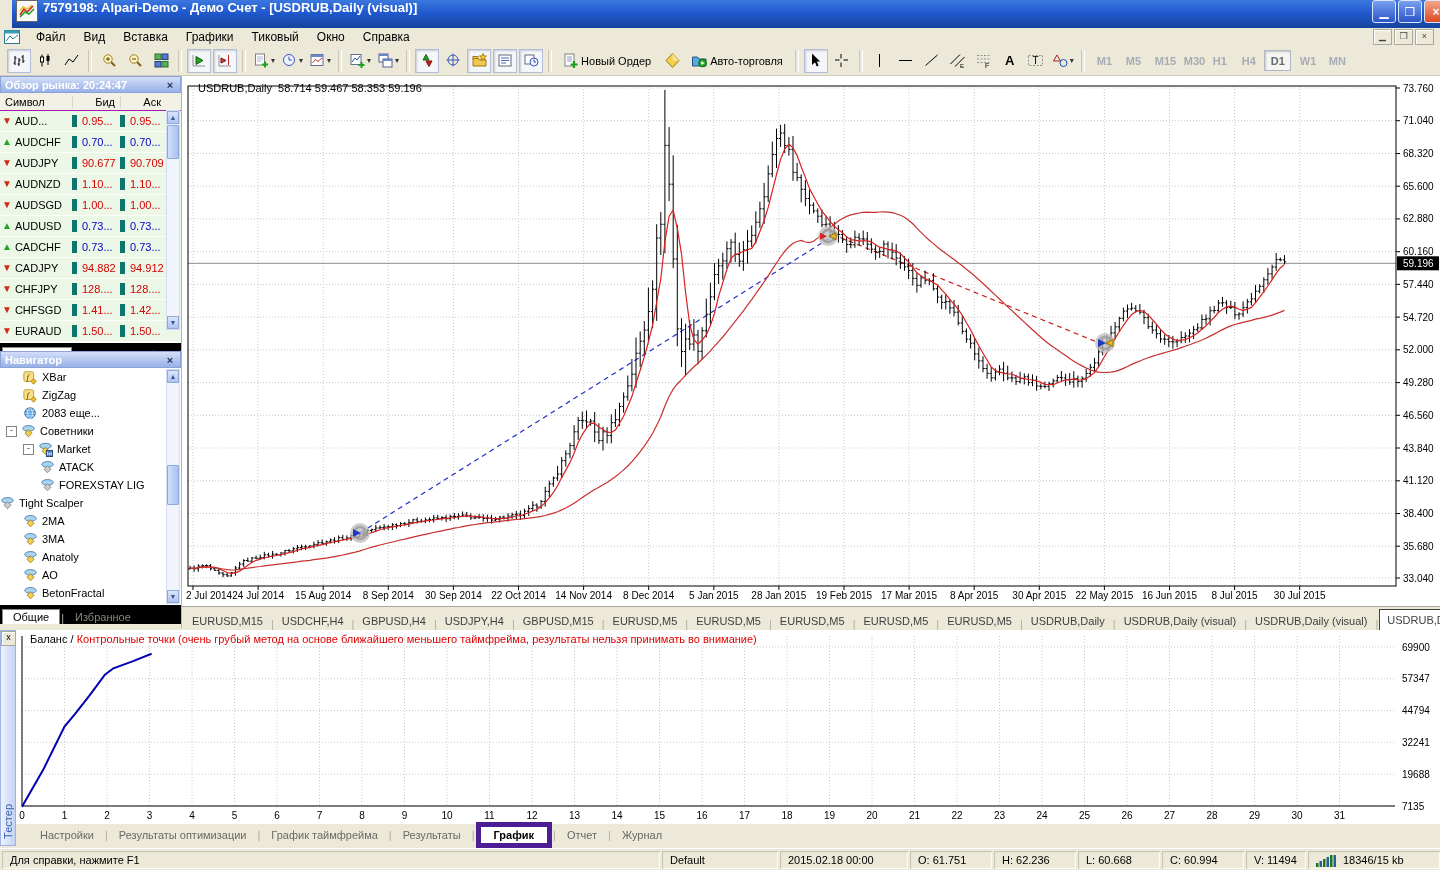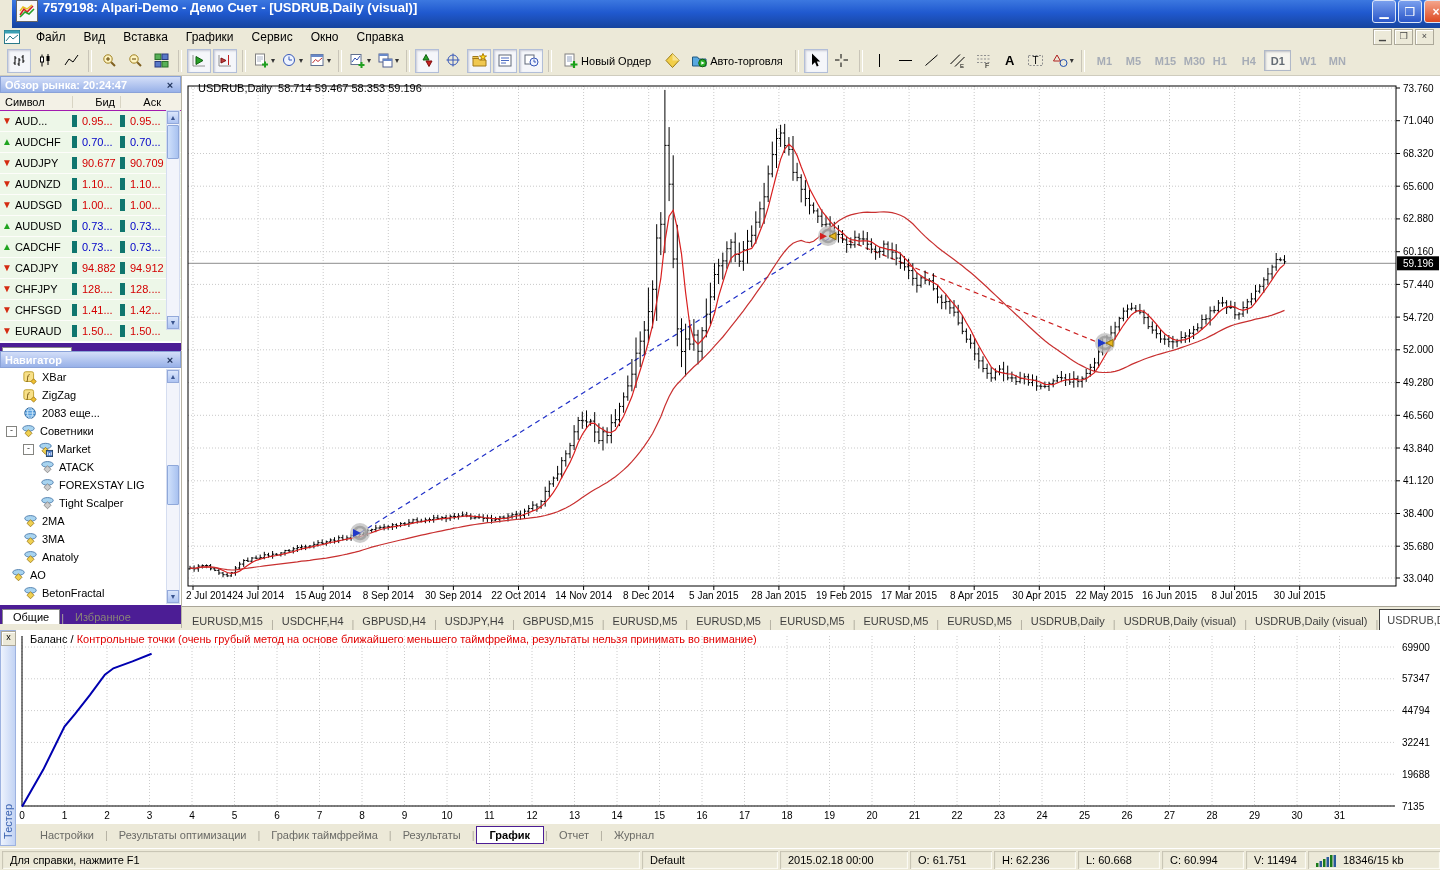--- a/index.html
+++ b/index.html
@@ -51,21 +51,21 @@
   .mwc{padding:0 5px;box-sizing:border-box}
   .mwc0{width:72px}.mwc1{width:48px;text-align:right;border-left:1px solid #d8d4c4}
   .mwc2{width:46px;text-align:right;border-left:1px solid #d8d4c4}
   #mw-rows{background:#fff}
   .mwrow{display:flex;height:20px;align-items:center;background:#edf7e8;border-bottom:1px solid #fdfdfa}
   .mwsym{width:72px;display:flex;align-items:center;padding-left:2px;box-sizing:border-box;gap:3px}
   .arr{font-size:10px;line-height:10px}
   .arr.up{color:#1fa41f}.arr.down{color:#d42a10}
   .mwv{width:48px;padding-left:5px;box-sizing:border-box;border-left:5px solid #0f766e}
   .mwv.red{color:#d40000}.mwv.blue{color:#0000c8}
-  .ptabs{display:flex;align-items:flex-end;height:19px;background:#4c1d95;border-top:1px solid #fff;
+  .ptabs{display:flex;align-items:flex-end;height:19px;background:#000000;border-top:1px solid #fff;
     padding-left:2px;font-size:11px}
   .ptab{padding:1px 10px;color:#8a8678}
   .ptab.active{background:#fff;border:1px solid #888;border-bottom:none;color:#000}
   .tabsep{color:#b0ac9e;padding:0 1px}
   
   #nav-tree{background:#fff;overflow:hidden}
   .nitem{height:18px;display:flex;align-items:center;gap:4px;white-space:nowrap}
   .expbox{width:9px;height:9px;border:1px solid #848480;background:#fff;font-size:9px;line-height:7px;
     text-align:center;color:#333;flex:0 0 9px}
   .nicon{display:inline-flex;flex:0 0 15px}
@@ -89,21 +89,21 @@
   #tester-strip span{position:absolute;bottom:6px;left:1px;writing-mode:vertical-rl;transform:rotate(180deg);
     color:#3a62b0;font-size:11px}
   #tester-close{position:absolute;left:1px;top:1px;width:13px;height:13px;background:#ece9d8;
     border:1px solid #aca899;box-shadow:1px 1px 0 #fff inset;font-size:9px;line-height:11px;text-align:center}
   #tester-svgbox{position:absolute;left:16px;top:0;width:1424px;height:194px;background:#fff}
   #tester-header{position:absolute;left:30px;top:3px;font-size:11px;white-space:nowrap}
   #tester-header .red{color:#e00000}
   #tester-tabs{position:absolute;left:16px;top:194px;right:0;height:22px;display:flex;align-items:center;
     background:#ece9d8;padding-left:14px;font-size:11px}
   .ttab{padding:2px 10px;color:#6a6a66}
-  .ttab.active{background:#fff;border:1px solid #4c1d95;color:#000;font-weight:bold;padding:2px 13px}
+  .ttab.active{background:#fff;border:5px solid #4c1d95;color:#000;font-weight:bold;padding:2px 13px}
   
   #statusbar{left:0;top:848px;width:1440px;height:22px;background:#ece9d8;display:flex;align-items:center;
     border-top:1px solid #fff;font-size:11px}
   .scell{height:18px;display:flex;align-items:center;padding:0 8px;margin-left:2px;
     box-shadow:inset 1px 1px 1px #c6c2b2, inset -1px -1px 1px #fdfcf7;white-space:nowrap;box-sizing:border-box}
   .scell.grow{flex:1 1 auto}
 </style>
 </head>
 <body>
 
@@ -129,21 +129,21 @@
       <rect x="0.5" y="0.5" width="15" height="13" fill="#fff" stroke="#2a7a8a"></rect>
       <rect x="0.5" y="0.5" width="15" height="3" fill="#3aa0b4"></rect>
       <polyline points="2,11 6,6 9,9 14,5" fill="none" stroke="#2a7a8a"></polyline>
     </svg>
   </span>
   <span id="menu-items" style="display:flex">
       <span class="menu-item">Файл</span>
       <span class="menu-item">Вид</span>
       <span class="menu-item">Вставка</span>
       <span class="menu-item">Графики</span>
-      <span class="menu-item">Сервис</span>
+      <span class="menu-item">Тиковый</span>
       <span class="menu-item">Окно</span>
       <span class="menu-item">Справка</span>
     </span>
   <span class="mdi-btns">
     <span class="mdib">▁</span>
     <span class="mdib">❒</span>
     <span class="mdib">×</span>
   </span>
 </div>
 
@@ -614,21 +614,21 @@
       </div>
       <div class="nitem" style="padding-left:40px">
         <span class="nicon">
           <svg width="15" height="15" viewBox="0 0 17 17">
             <ellipse cx="8.5" cy="5" rx="6.5" ry="3.2" fill="#a8d4f0" stroke="#4878a8"></ellipse>
             <polygon points="8.5,6.5 12.5,10.5 8.5,14.5 4.5,10.5" fill="#cccccc" stroke="#888888"></polygon>
           </svg>
         </span>
         <span>FOREXSTAY LIG</span>
       </div>
-      <div class="nitem" style="padding-left:40px">
+      <div class="nitem" style="">
         <span class="nicon">
           <svg width="15" height="15" viewBox="0 0 17 17">
             <ellipse cx="8.5" cy="5" rx="6.5" ry="3.2" fill="#a8d4f0" stroke="#4878a8"></ellipse>
             <polygon points="8.5,6.5 12.5,10.5 8.5,14.5 4.5,10.5" fill="#cccccc" stroke="#888888"></polygon>
           </svg>
         </span>
         <span>Tight Scalper</span>
       </div>
       <div class="nitem" style="padding-left:23px">
         <span class="nicon">
@@ -650,21 +650,21 @@
       </div>
       <div class="nitem" style="padding-left:23px">
         <span class="nicon">
           <svg width="15" height="15" viewBox="0 0 17 17">
             <ellipse cx="8.5" cy="5" rx="6.5" ry="3.2" fill="#a8d4f0" stroke="#4878a8"></ellipse>
             <polygon points="8.5,6.5 12.5,10.5 8.5,14.5 4.5,10.5" fill="#f0d050" stroke="#a08020"></polygon>
           </svg>
         </span>
         <span>Anatoly</span>
       </div>
-      <div class="nitem" style="padding-left:11px">
+      <div class="nitem" style="padding-left:23px">
         <span class="nicon">
           <svg width="15" height="15" viewBox="0 0 17 17">
             <ellipse cx="8.5" cy="5" rx="6.5" ry="3.2" fill="#a8d4f0" stroke="#4878a8"></ellipse>
             <polygon points="8.5,6.5 12.5,10.5 8.5,14.5 4.5,10.5" fill="#f0d050" stroke="#a08020"></polygon>
           </svg>
         </span>
         <span>AO</span>
       </div>
       <div class="nitem" style="padding-left:23px">
         <span class="nicon">
@@ -947,21 +947,21 @@
       <span class="ttab active">График</span>
       <span class="tabsep">|</span>
       <span class="ttab">Отчет</span>
       <span class="tabsep">|</span>
       <span class="ttab">Журнал</span>
     </div>
 </div>
 
 <div id="statusbar" class="abs">
   <span class="scell grow">Для справки, нажмите F1</span>
-  <span class="scell" style="width:136px">Default</span>
+  <span class="scell" style="width:116px">Default</span>
   <span class="scell" style="width:128px">2015.02.18 00:00</span>
   <span class="scell" style="width:82px">O: 61.751</span>
   <span class="scell" style="width:82px">H: 62.236</span>
   <span class="scell" style="width:82px">L: 60.668</span>
   <span class="scell" style="width:82px">C: 60.994</span>
   <span class="scell" style="width:60px">V: 11494</span>
   <span class="scell" style="width:132px">
     <svg width="22" height="13" viewBox="0 0 22 13" style="margin-right:5px">
       <rect x="0" y="9" width="2.5" height="4" fill="#1a7a1a"></rect>
         <rect x="3.5" y="7" width="2.5" height="6" fill="#2a5a9a"></rect>

